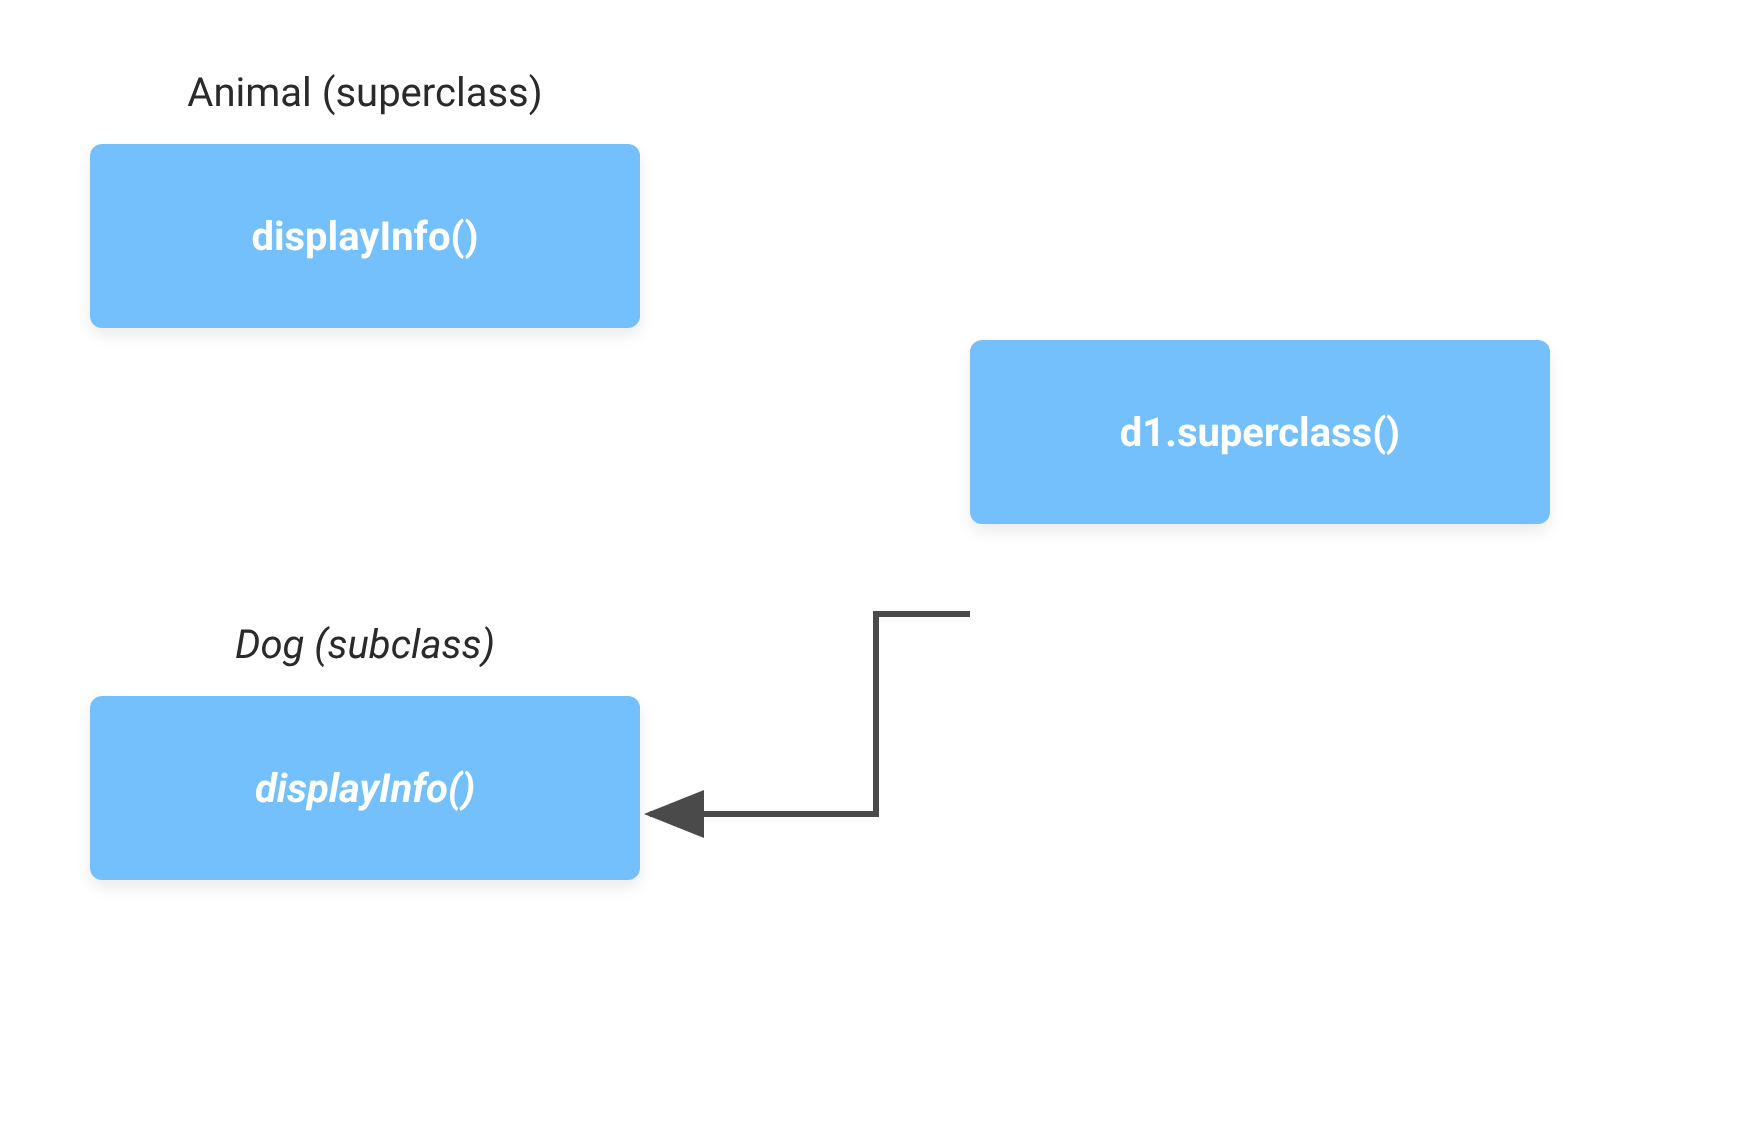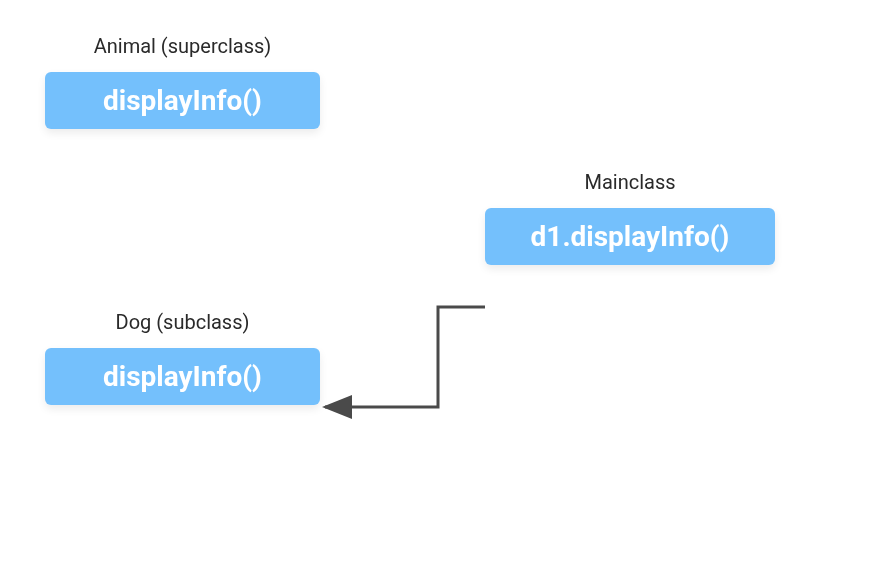--- a/index.html
+++ b/index.html
@@ -21,37 +21,38 @@
       font-size: 20px;
       color: #2a2a2a;
       margin-bottom: 14px;
       font-weight: 400;
       text-align: center;
     }
     .method-box {
       background: #74c0fc;
       color: #ffffff;
       font-weight: 700;
-      font-size: 28px;
-      padding: 12px 30px;
+      font-size: 20px;
+      padding: 34px 30px;
       border-radius: 6px;
       box-shadow: 0 4px 8px rgba(0,0,0,0.08);
       text-align: center;
       white-space: nowrap;
     }
     #animal-block {
       left: 45px;
       top: 34px;
     }
     #animal-block .method-box {
       width: 275px;
     }
     #dog-block {
       left: 45px;
       top: 310px;
+      font-style: italic;
     }
     #dog-block .method-box {
       width: 275px;
     }
     #main-block {
       left: 485px;
       top: 170px;
     }
     #main-block .method-box {
       width: 290px;
@@ -72,22 +73,21 @@
   <div class="class-label">Animal (superclass)</div>
   <div class="method-box">displayInfo()</div>
 </div>
 
 <div class="class-block" id="dog-block">
   <div class="class-label">Dog (subclass)</div>
   <div class="method-box">displayInfo()</div>
 </div>
 
 <div class="class-block" id="main-block">
-  <div class="class-label">Mainclass</div>
-  <div class="method-box">d1.displayInfo()</div>
+  <div class="method-box">d1.superclass()</div>
 </div>
 
 <svg class="connector">
   <defs>
     <marker id="arrowhead" markerWidth="10" markerHeight="8" refX="9" refY="4" orient="auto">
       <polygon points="0 0, 10 4, 0 8" fill="#4a4a4a"></polygon>
     </marker>
   </defs>
   <path d="M 485 307 L 438 307 L 438 407 L 325 407" stroke="#4a4a4a" stroke-width="3" fill="none" marker-end="url(#arrowhead)"></path>
 </svg>

